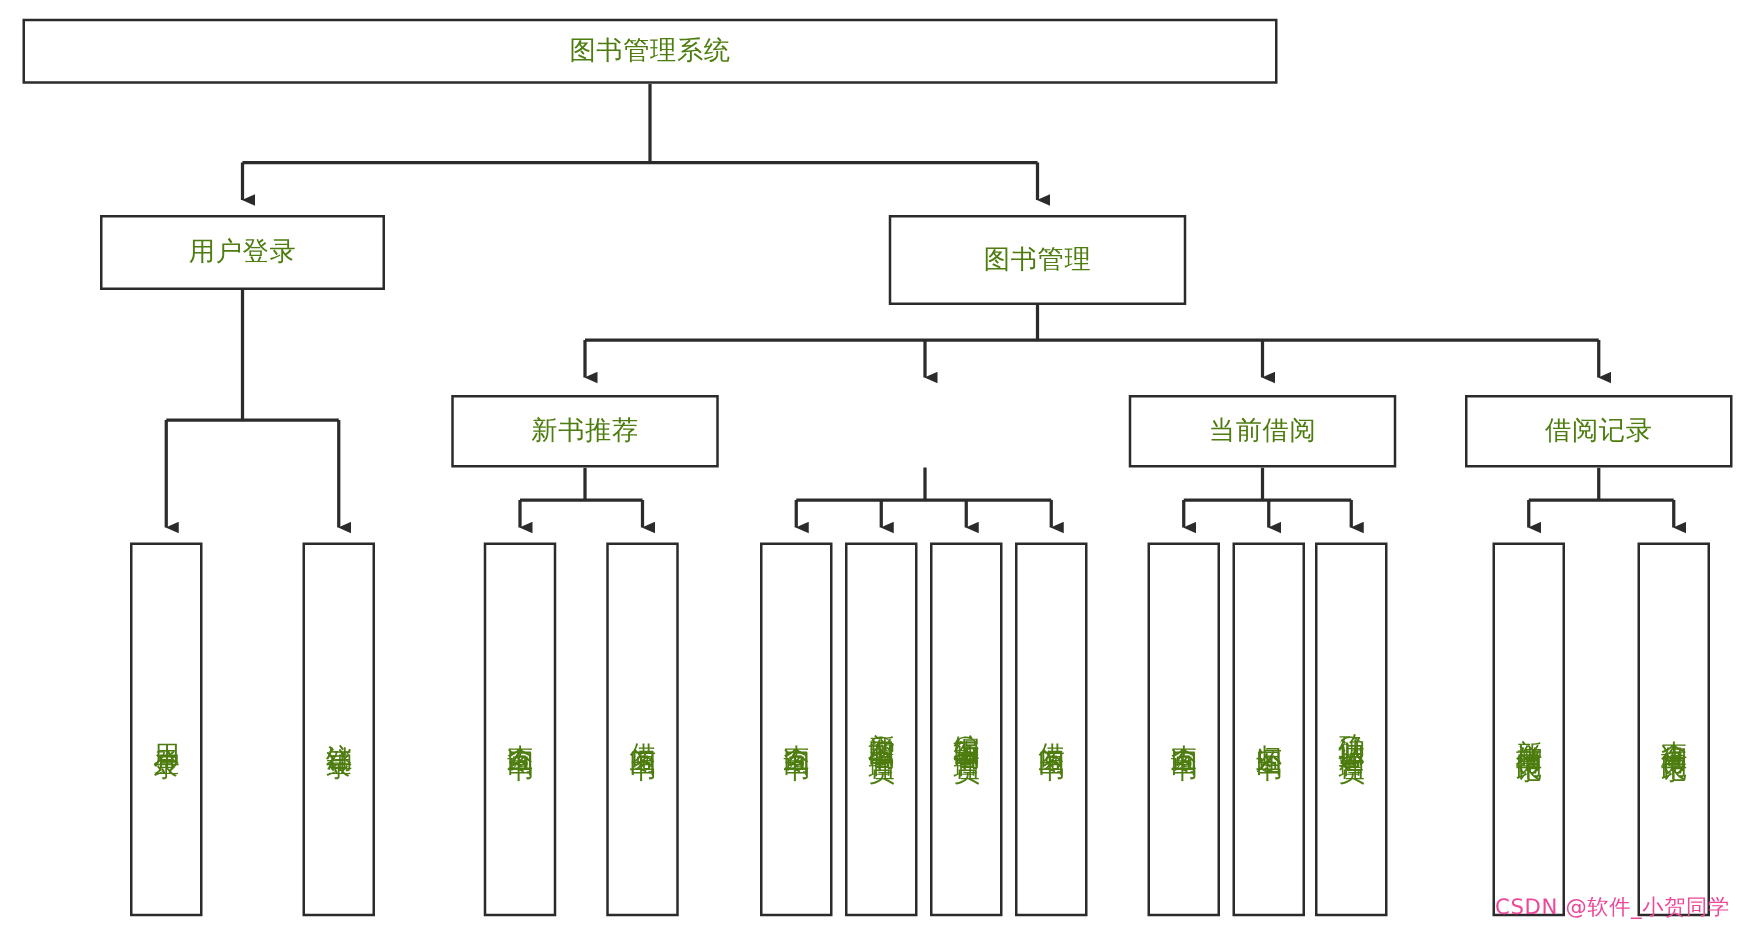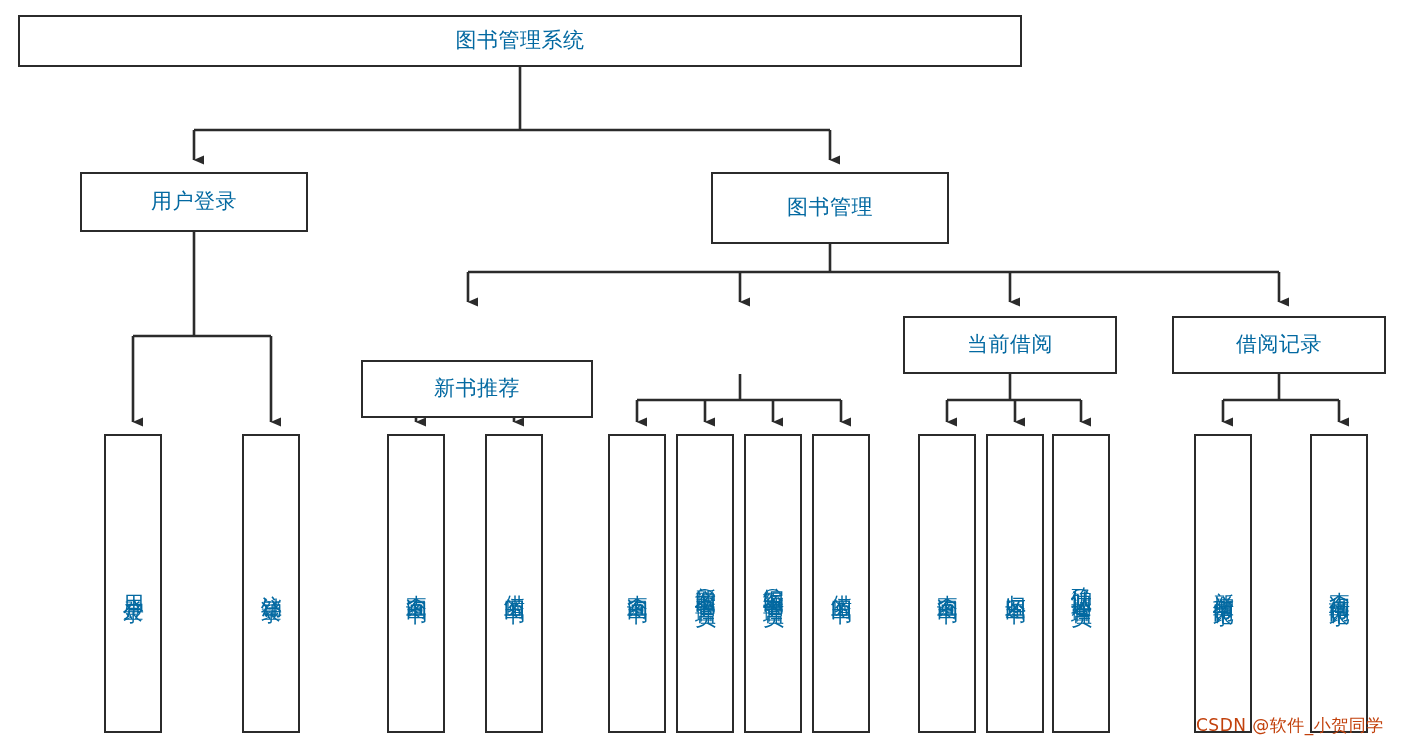--- a/index.html
+++ b/index.html
@@ -26,21 +26,21 @@
     height: 747px;
   }
   .node {
     position: absolute;
     box-sizing: border-box;
     background: #ffffff;
     border: 2px solid #2b2b2b;
     display: flex;
     align-items: center;
     justify-content: center;
-    color: #0369a1;
+    color: #4d7c0f;
     z-index: 3;
   }
   .node-label {
     display: block;
     text-align: center;
     line-height: 1.12;
     letter-spacing: 0.5px;
     white-space: nowrap;
   }
   .node.horizontal .node-label {
@@ -56,21 +56,21 @@
     font-size: 21px;
     line-height: 1.18;
     letter-spacing: 3px;
     max-height: 268px;
   }
   .watermark {
     position: absolute;
     left: 1196px;
     top: 714px;
     font-size: 17px;
-    color: #c2410c;
+    color: #ec4899;
     white-space: nowrap;
     z-index: 6;
     letter-spacing: 0.5px;
     font-family: "DejaVu Sans", "Liberation Sans", sans-serif;
     text-align: right;
   }
 </style>
 </head>
 <body>
 
@@ -147,21 +147,21 @@
   </div>
 
   <div class="node horizontal" style="left:80px; top:172px; width:228px; height:60px;">
     <span class="node-label">用户登录</span>
   </div>
 
   <div class="node horizontal" style="left:711px; top:172px; width:238px; height:72px;">
     <span class="node-label">图书管理</span>
   </div>
 
-  <div class="node horizontal" style="left:361px; top:316px; width:232px; height:58px;margin-top:44px;">
+  <div class="node horizontal" style="left:361px; top:316px; width:214px; height:58px;">
     <span class="node-label">新书推荐</span>
   </div>
 
 
   <div class="node horizontal" style="left:903px; top:316px; width:214px; height:58px;">
     <span class="node-label">当前借阅</span>
   </div>
 
   <div class="node horizontal" style="left:1172px; top:316px; width:214px; height:58px;">
     <span class="node-label">借阅记录</span>

